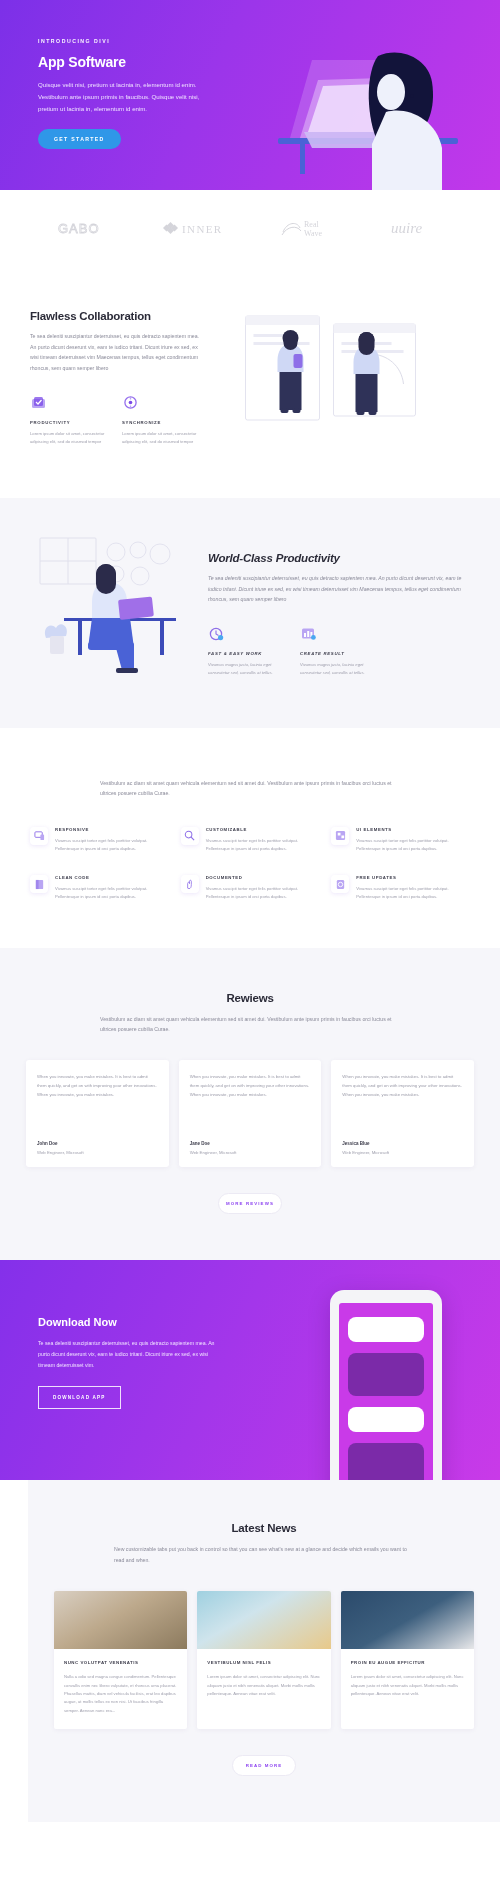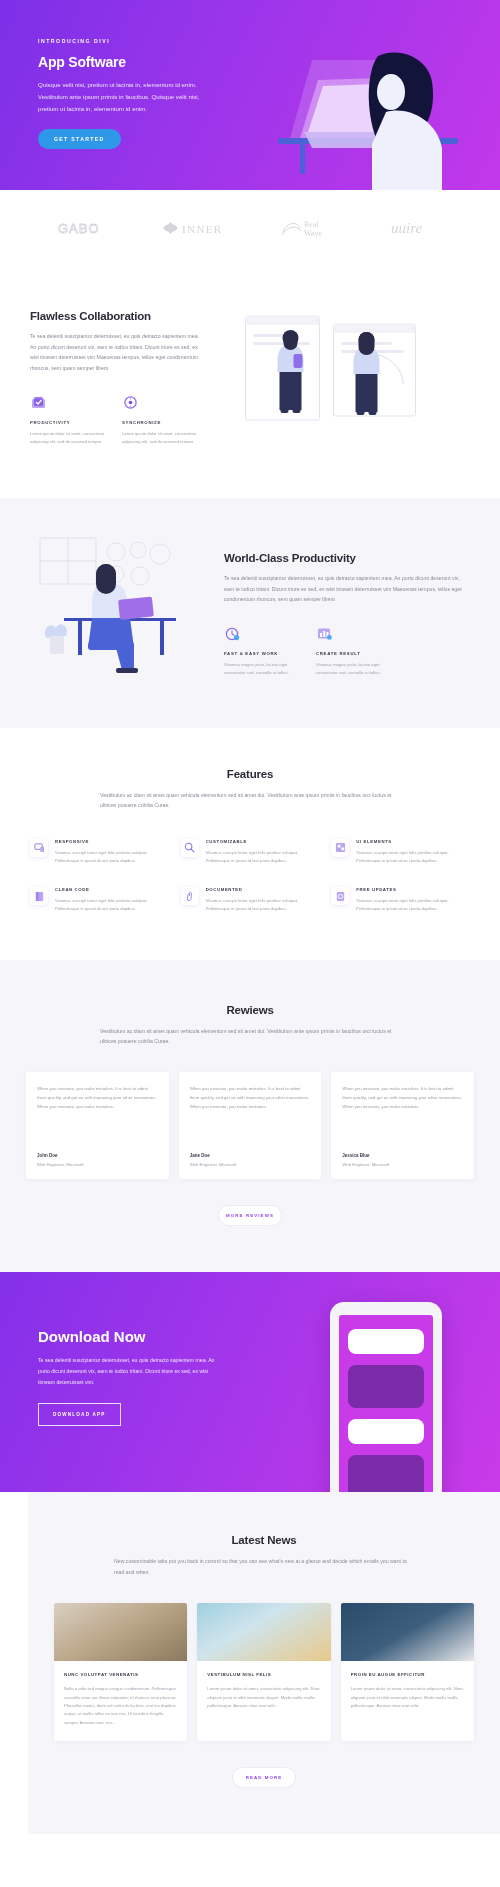--- a/index.html
+++ b/index.html
@@ -54,21 +54,21 @@
     width:17px; height:17px; display:flex; align-items:center; justify-content:center;
   }
   .mini-t {
     font-size:4.3px; font-weight:700; letter-spacing:.7px; color:#3b3b4a;
     margin-top:9px; text-transform:uppercase;
   }
   .mini-p { font-size:4.2px; line-height:1.95; color:#a0a0ae; margin-top:5px; }
   .collab-art { flex:1; }
 
   
-  .prod { background:#f6f6fa; padding:32px 30px 44px; display:flex; gap:16px; }
+  .prod { background:#f6f6fa; padding:32px 30px 44px; display:flex; gap:0;font-style:italic; }
   .prod-art { width:178px; flex:none; }
   .prod-right { flex:1; padding-top:22px; }
 
   
   .features { background:#fff; padding:40px 30px 46px; }
   .center { text-align:center; }
   .lead {
     font-size:5.2px; line-height:2.0; color:#8a8a99;
     margin:10px auto 0; max-width:300px;
   }
@@ -98,21 +98,21 @@
     font-size:4.4px; font-weight:700; letter-spacing:1.1px; padding:7px 0;
     border-radius:20px; border:1px solid #eceaf4; width:64px; cursor:pointer;
     font-family:"Liberation Sans", sans-serif;
   }
 
   
   .dl {
     background:linear-gradient(115deg,#8430ea 0%,#a336ea 45%,#c93ae8 100%);
     padding:56px 0 56px 38px; min-height:220px;
   }
-  .dl-title { font-size:15px; font-weight:700; color:#fff; }
+  .dl-title { font-size:11px; font-weight:700; color:#fff; }
   .dl-body { font-size:5.2px; line-height:2.05; color:#f1e3ff; margin-top:10px; max-width:180px; }
   .btn-ghost {
     display:inline-block; margin-top:16px; background:transparent; color:#fff;
     font-size:4.6px; font-weight:700; letter-spacing:1.2px; padding:8px 14px;
     border:1px solid rgba(255,255,255,.85); cursor:pointer;
     font-family:"Liberation Sans", sans-serif;
   }
   .phone {
     position:absolute; right:58px; top:30px; width:112px; height:235px;
     background:#f4f4f7; border-radius:14px; box-shadow:0 6px 22px rgba(50,0,90,.22);
@@ -303,21 +303,20 @@
           </svg>
         </div>
         <div class="mini-t">CREATE RESULT</div>
         <div class="mini-p">Vivamus magna justo, lacinia eget consectetur sed, convallis at tellus.</div>
       </div>
     </div>
   </div>
 </section>
 
 <section class="features sec">
-  <h2 class="h2 center">Features</h2>
   <p class="lead">Vestibulum ac diam sit amet quam vehicula elementum sed sit amet dui. Vestibulum ante ipsum primis in faucibus orci luctus et ultrices posuere cubilia Curae.</p>
   <div class="fgrid">
     <div class="fitem">
       <div class="ficon">
         <svg width="11" height="11" viewBox="0 0 12 12">
             <rect x="1" y="2" width="8" height="6" rx="1" fill="none" stroke="#8e6fe8" stroke-width="1"></rect>
             <rect x="7" y="5" width="4" height="6" rx="1" fill="#b9a5f3"></rect>
           </svg>
       </div>
       <div class="ftxt">

